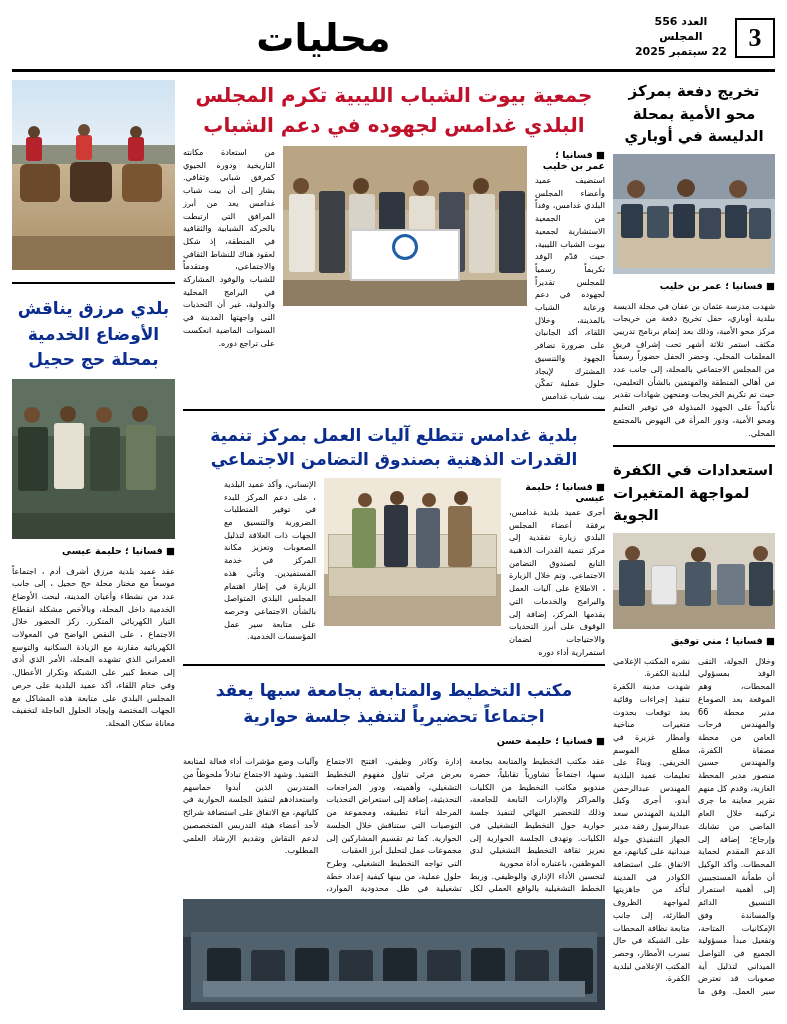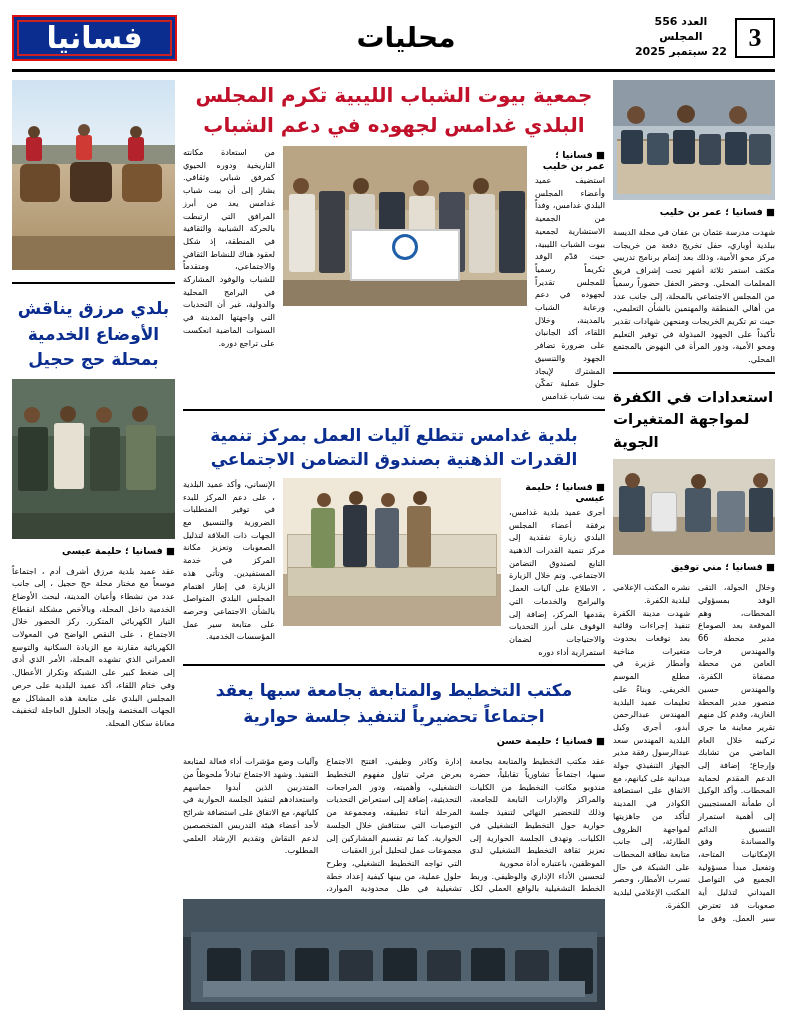--- a/index.html
+++ b/index.html
@@ -18,21 +18,21 @@
   .masthead { display:flex; align-items:stretch; height:62px; border-bottom:3px solid #000; padding-bottom:4px; }
   .mast-left { display:flex; align-items:center; gap:8px; }
   .page-num {
     width:40px; height:40px; border:2px solid #000; display:flex;
     align-items:center; justify-content:center; font-size:26px; font-weight:bold;
     font-family:"Liberation Serif", serif;
   }
   .issue-box { text-align:center; font-size:11px; line-height:1.35; font-weight:bold; }
   .issue-box .ln { white-space:nowrap; }
   .mast-center { flex:1; display:flex; align-items:center; justify-content:center; }
-  .section-title { font-size:28px; font-weight:bold; letter-spacing:1px; }
+  .section-title { font-size:38px; font-weight:bold; letter-spacing:1px; }
   .mast-right { display:flex; align-items:center; }
   .logo {
     background:#0b2d8f; color:#fff; width:165px; height:46px;
     display:flex; align-items:center; justify-content:center;
     font-size:30px; font-weight:bold; border:2px solid #d11; position:relative;
   }
   .logo .redbar { position:absolute; inset:3px; border:2px solid #cc2222; pointer-events:none; }
 
   
   .content { display:flex; gap:8px; margin-top:8px; height:930px; }
@@ -83,32 +83,27 @@
       <div class="page-num">3</div>
       <div class="issue-box">
         <div class="ln">العدد 556</div>
         <div class="ln">المجلس</div>
         <div class="ln">22 سبتمبر 2025</div>
       </div>
     </div>
     <div class="mast-center">
       <div class="section-title">محليات</div>
     </div>
-    <div class="mast-right">
-      <div class="logo">
-        <span>فسانيا</span>
-        <span class="redbar"></span>
-      </div>
-    </div>
   </div>
 
   <div class="content">
 
     <div class="col col-right stack">
 
+      <div class="hdline md" style="text-align:center;line-height:1.5;">تخريج دفعة بمركز محو الأمية بمحلة الدليسة في أوباري</div>
 
       <div class="photo" style="height:120px;">
         <div style="position:absolute;inset:0;background:#b9c3cb;"></div>
         <div style="position:absolute;left:0;right:0;top:0;height:38%;background:#8e9aa6;"></div>
         <div style="position:absolute;left:4px;right:4px;bottom:6px;height:46%;background:#cdbfa6;border-top:2px solid #9b8a6d;"></div>
         <div class="blob" style="left:8px;top:42%;width:22px;height:34px;background:#2e3b4a;"></div>
         <div class="blob" style="left:34px;top:44%;width:22px;height:32px;background:#40505f;"></div>
         <div class="blob" style="left:60px;top:42%;width:22px;height:34px;background:#2b3744;"></div>
         <div class="blob" style="left:86px;top:45%;width:22px;height:31px;background:#3b4754;"></div>
         <div class="blob" style="left:112px;top:43%;width:22px;height:33px;background:#2e3b4a;"></div>
@@ -196,21 +191,21 @@
           <div style="position:absolute;left:4px;right:4px;top:60%;height:30px;background:#d2c9b3;border:1px solid #b0a489;"></div>
           <div class="blob" style="left:28px;top:20%;width:24px;height:60px;background:#7a8f5a;"></div>
           <div class="blob" style="left:60px;top:18%;width:24px;height:62px;background:#2f3640;"></div>
           <div class="blob" style="left:92px;top:20%;width:24px;height:60px;background:#56606c;"></div>
           <div class="blob" style="left:124px;top:19%;width:24px;height:61px;background:#8a6f4e;"></div>
           <div class="blob" style="left:34px;top:10%;width:14px;height:14px;border-radius:50%;background:#6d4c32;"></div>
           <div class="blob" style="left:66px;top:9%;width:14px;height:14px;border-radius:50%;background:#5d4028;"></div>
           <div class="blob" style="left:98px;top:10%;width:14px;height:14px;border-radius:50%;background:#6d4c32;"></div>
           <div class="blob" style="left:130px;top:9%;width:14px;height:14px;border-radius:50%;background:#5d4028;"></div>
         </div>
-        <div style="width:92px;">
+        <div style="width:92px;margin-left:41px;">
           <div class="body-txt">الإنساني، وأكد عميد البلدية ، على دعم المركز للبدء في توفير المتطلبات الضرورية والتنسيق مع الجهات ذات العلاقة لتذليل الصعوبات وتعزيز مكانة المركز في خدمة المستفيدين. وتأتي هذه الزيارة في إطار اهتمام المجلس البلدي المتواصل بالشأن الاجتماعي وحرصه على متابعة سير عمل المؤسسات الخدمية.</div>
         </div>
       </div>
 
       <div class="rule thick"></div>
 
       <div class="hdline lg blue mid-head" style="line-height:1.5;">مكتب التخطيط والمتابعة بجامعة سبها يعقد اجتماعاً تحضيرياً لتنفيذ جلسة حوارية</div>
 
       <div class="byline" style="text-align:right;">■ فسانيا ؛ حليمة حسن</div>
 

